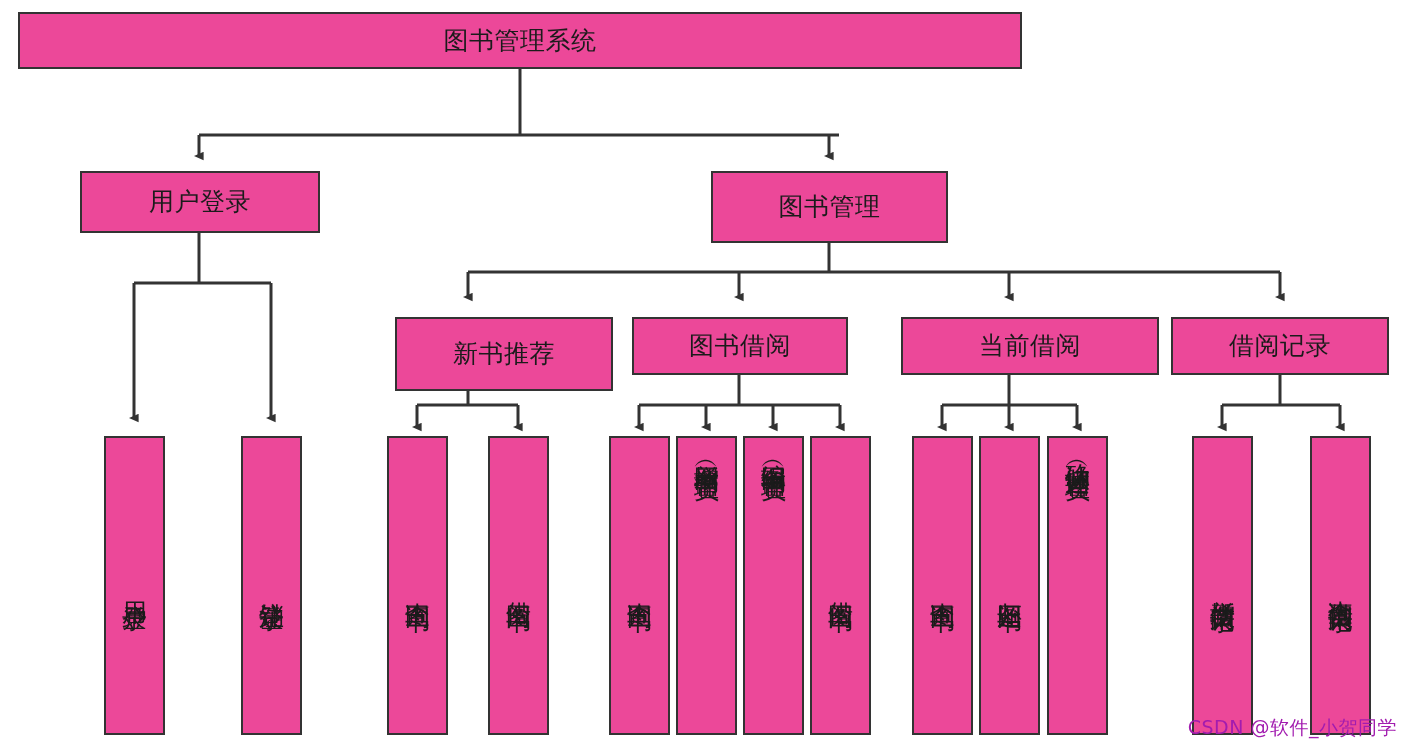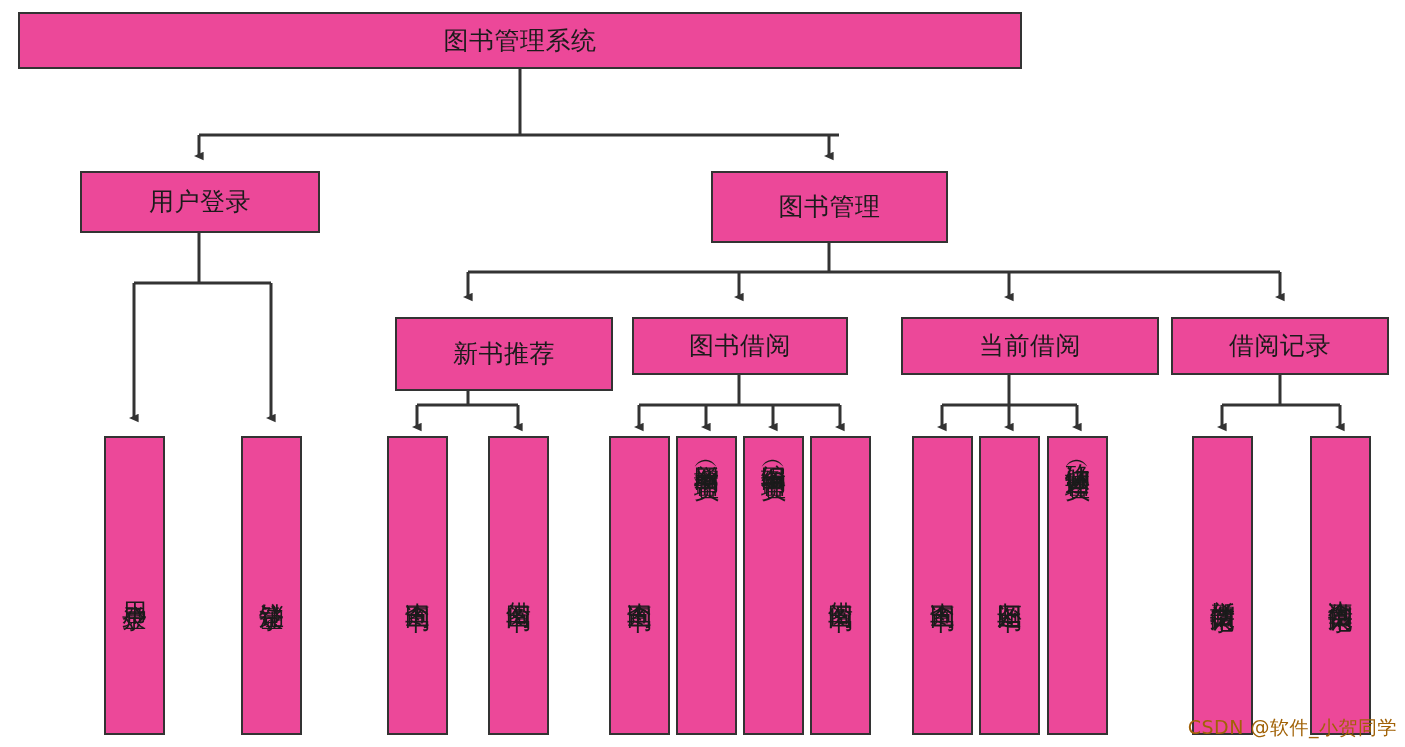--- a/index.html
+++ b/index.html
@@ -56,21 +56,21 @@
     top: 0;
     width: 1405px;
     height: 747px;
     pointer-events: none;
   }
   .watermark {
     position: absolute;
     right: 8px;
     bottom: 6px;
     font-size: 19px;
-    color: #a16207;
+    color: #a21caf;
     white-space: nowrap;
     letter-spacing: 0.5px;
   }
 </style>
 </head>
 <body>
 
 <div id="canvas">
 
   <svg class="wires" viewBox="0 0 1405 747" xmlns="http://www.w3.org/2000/svg">

